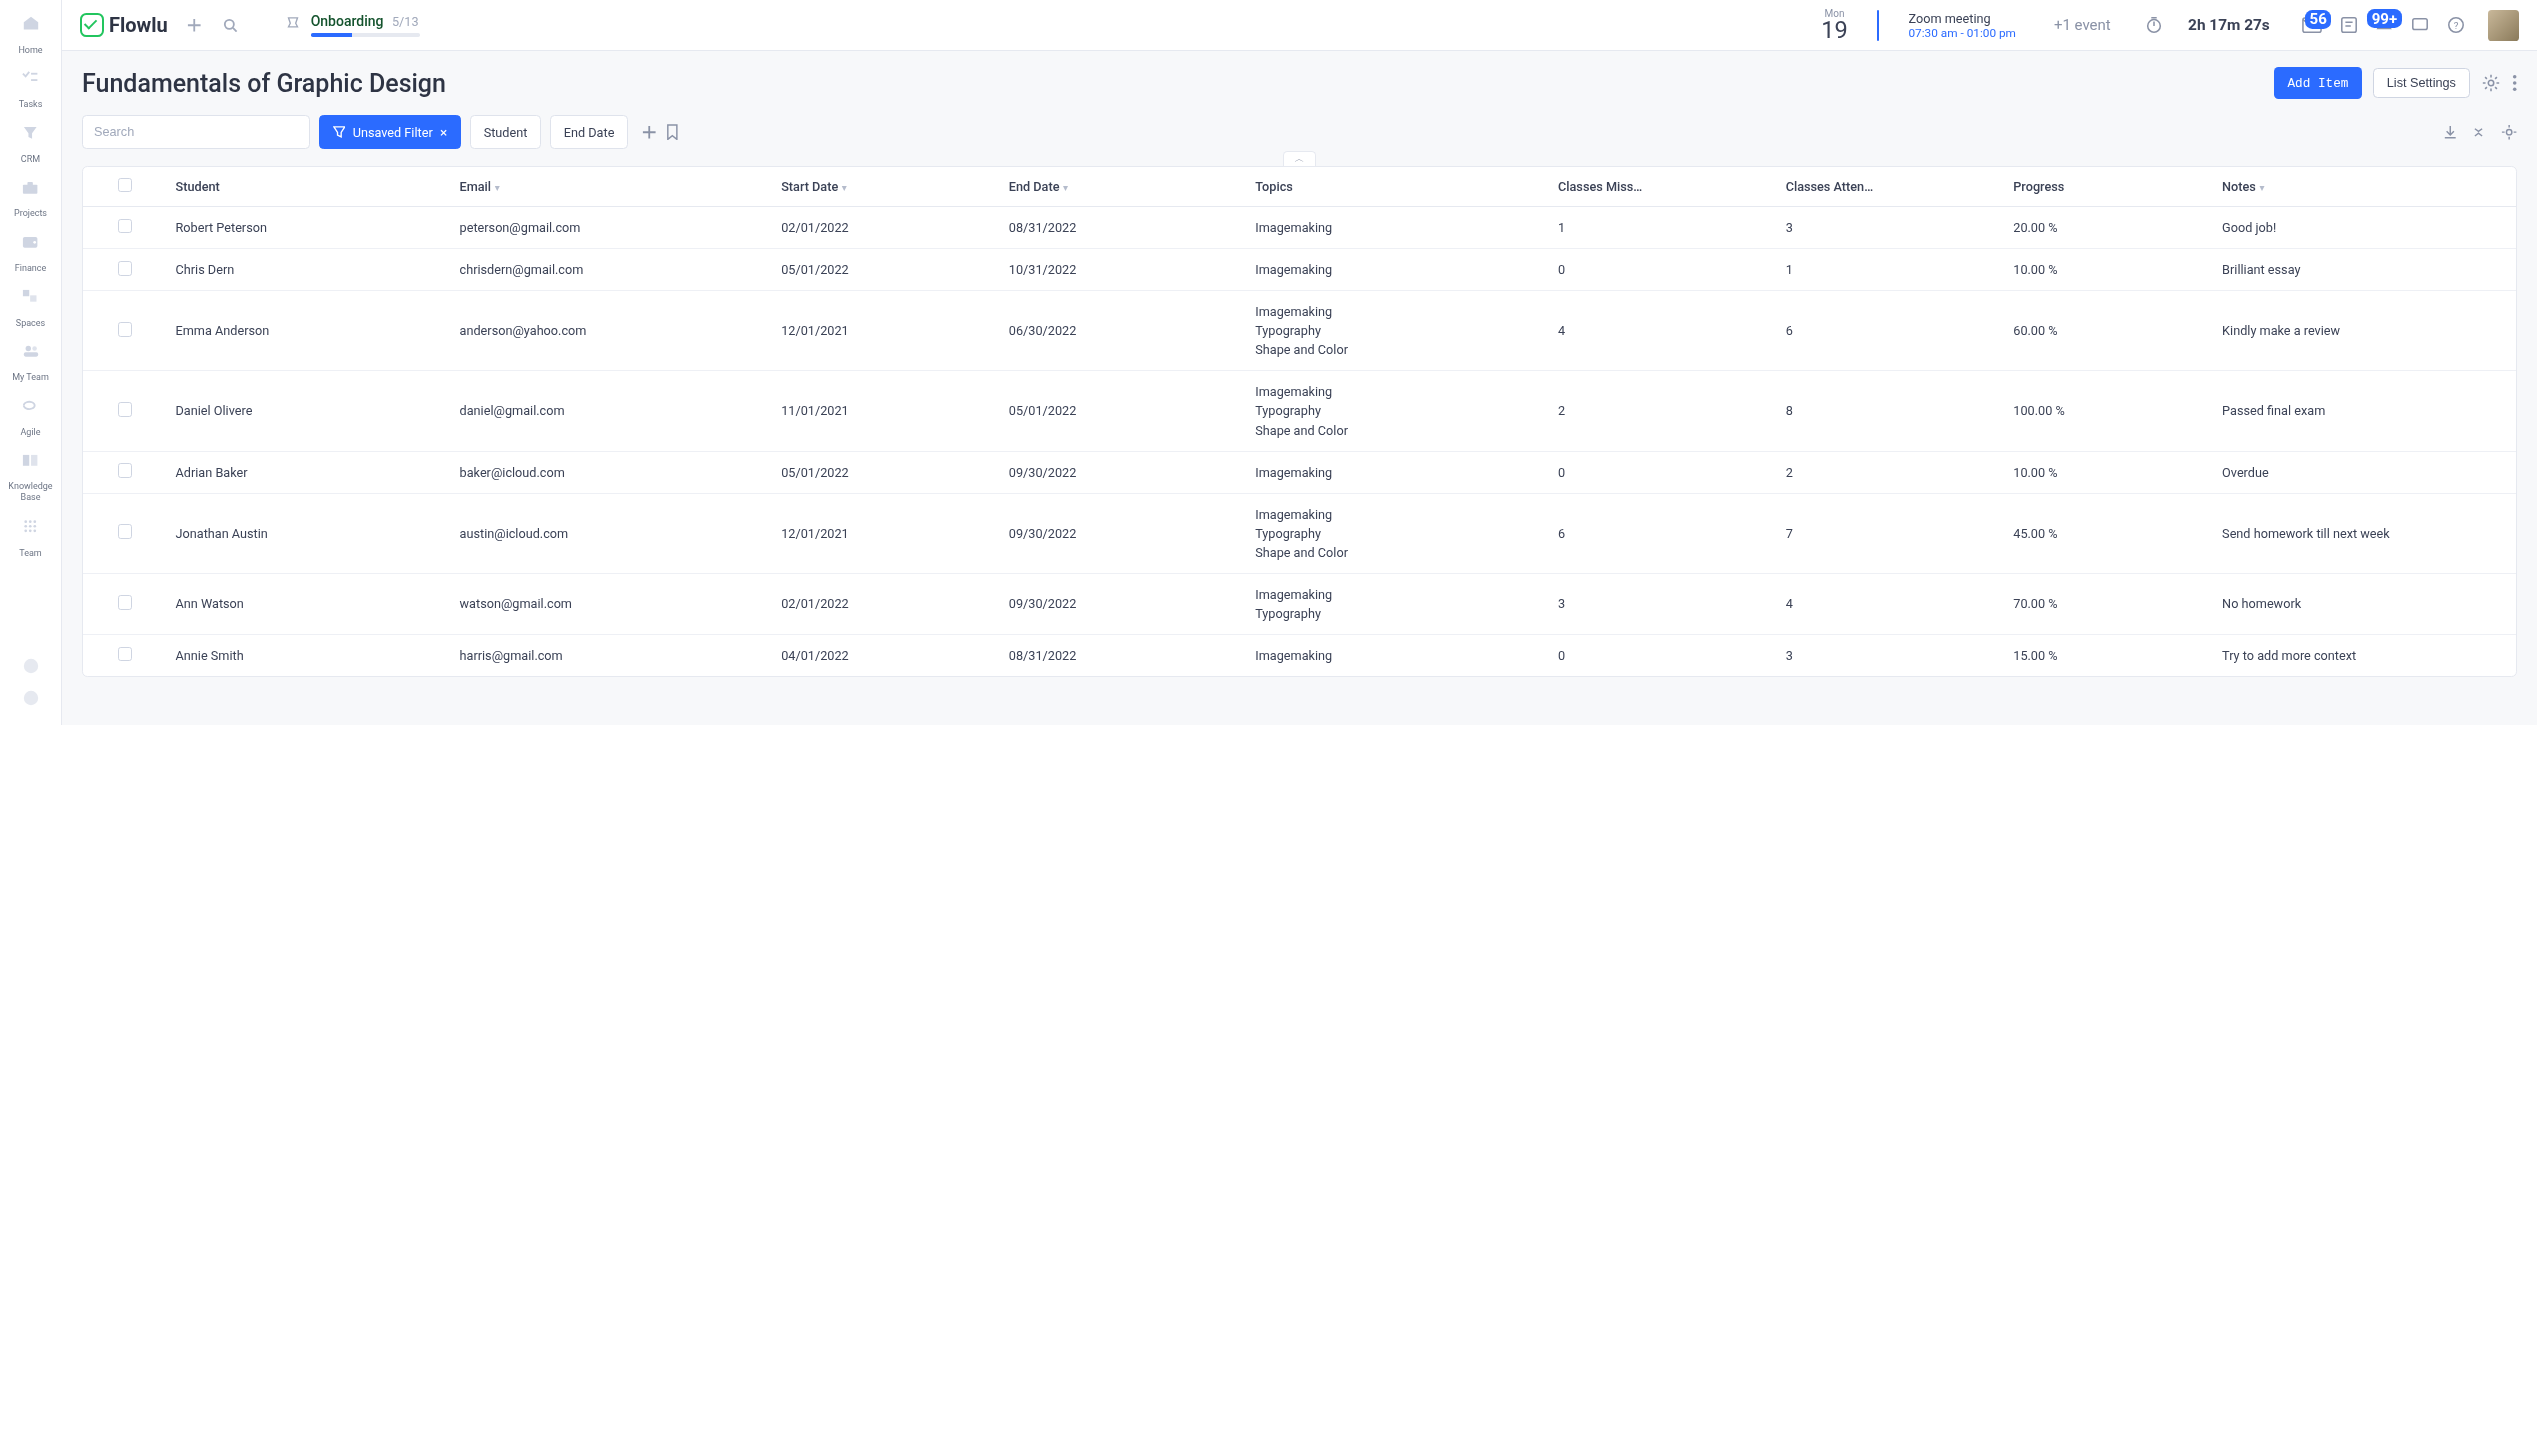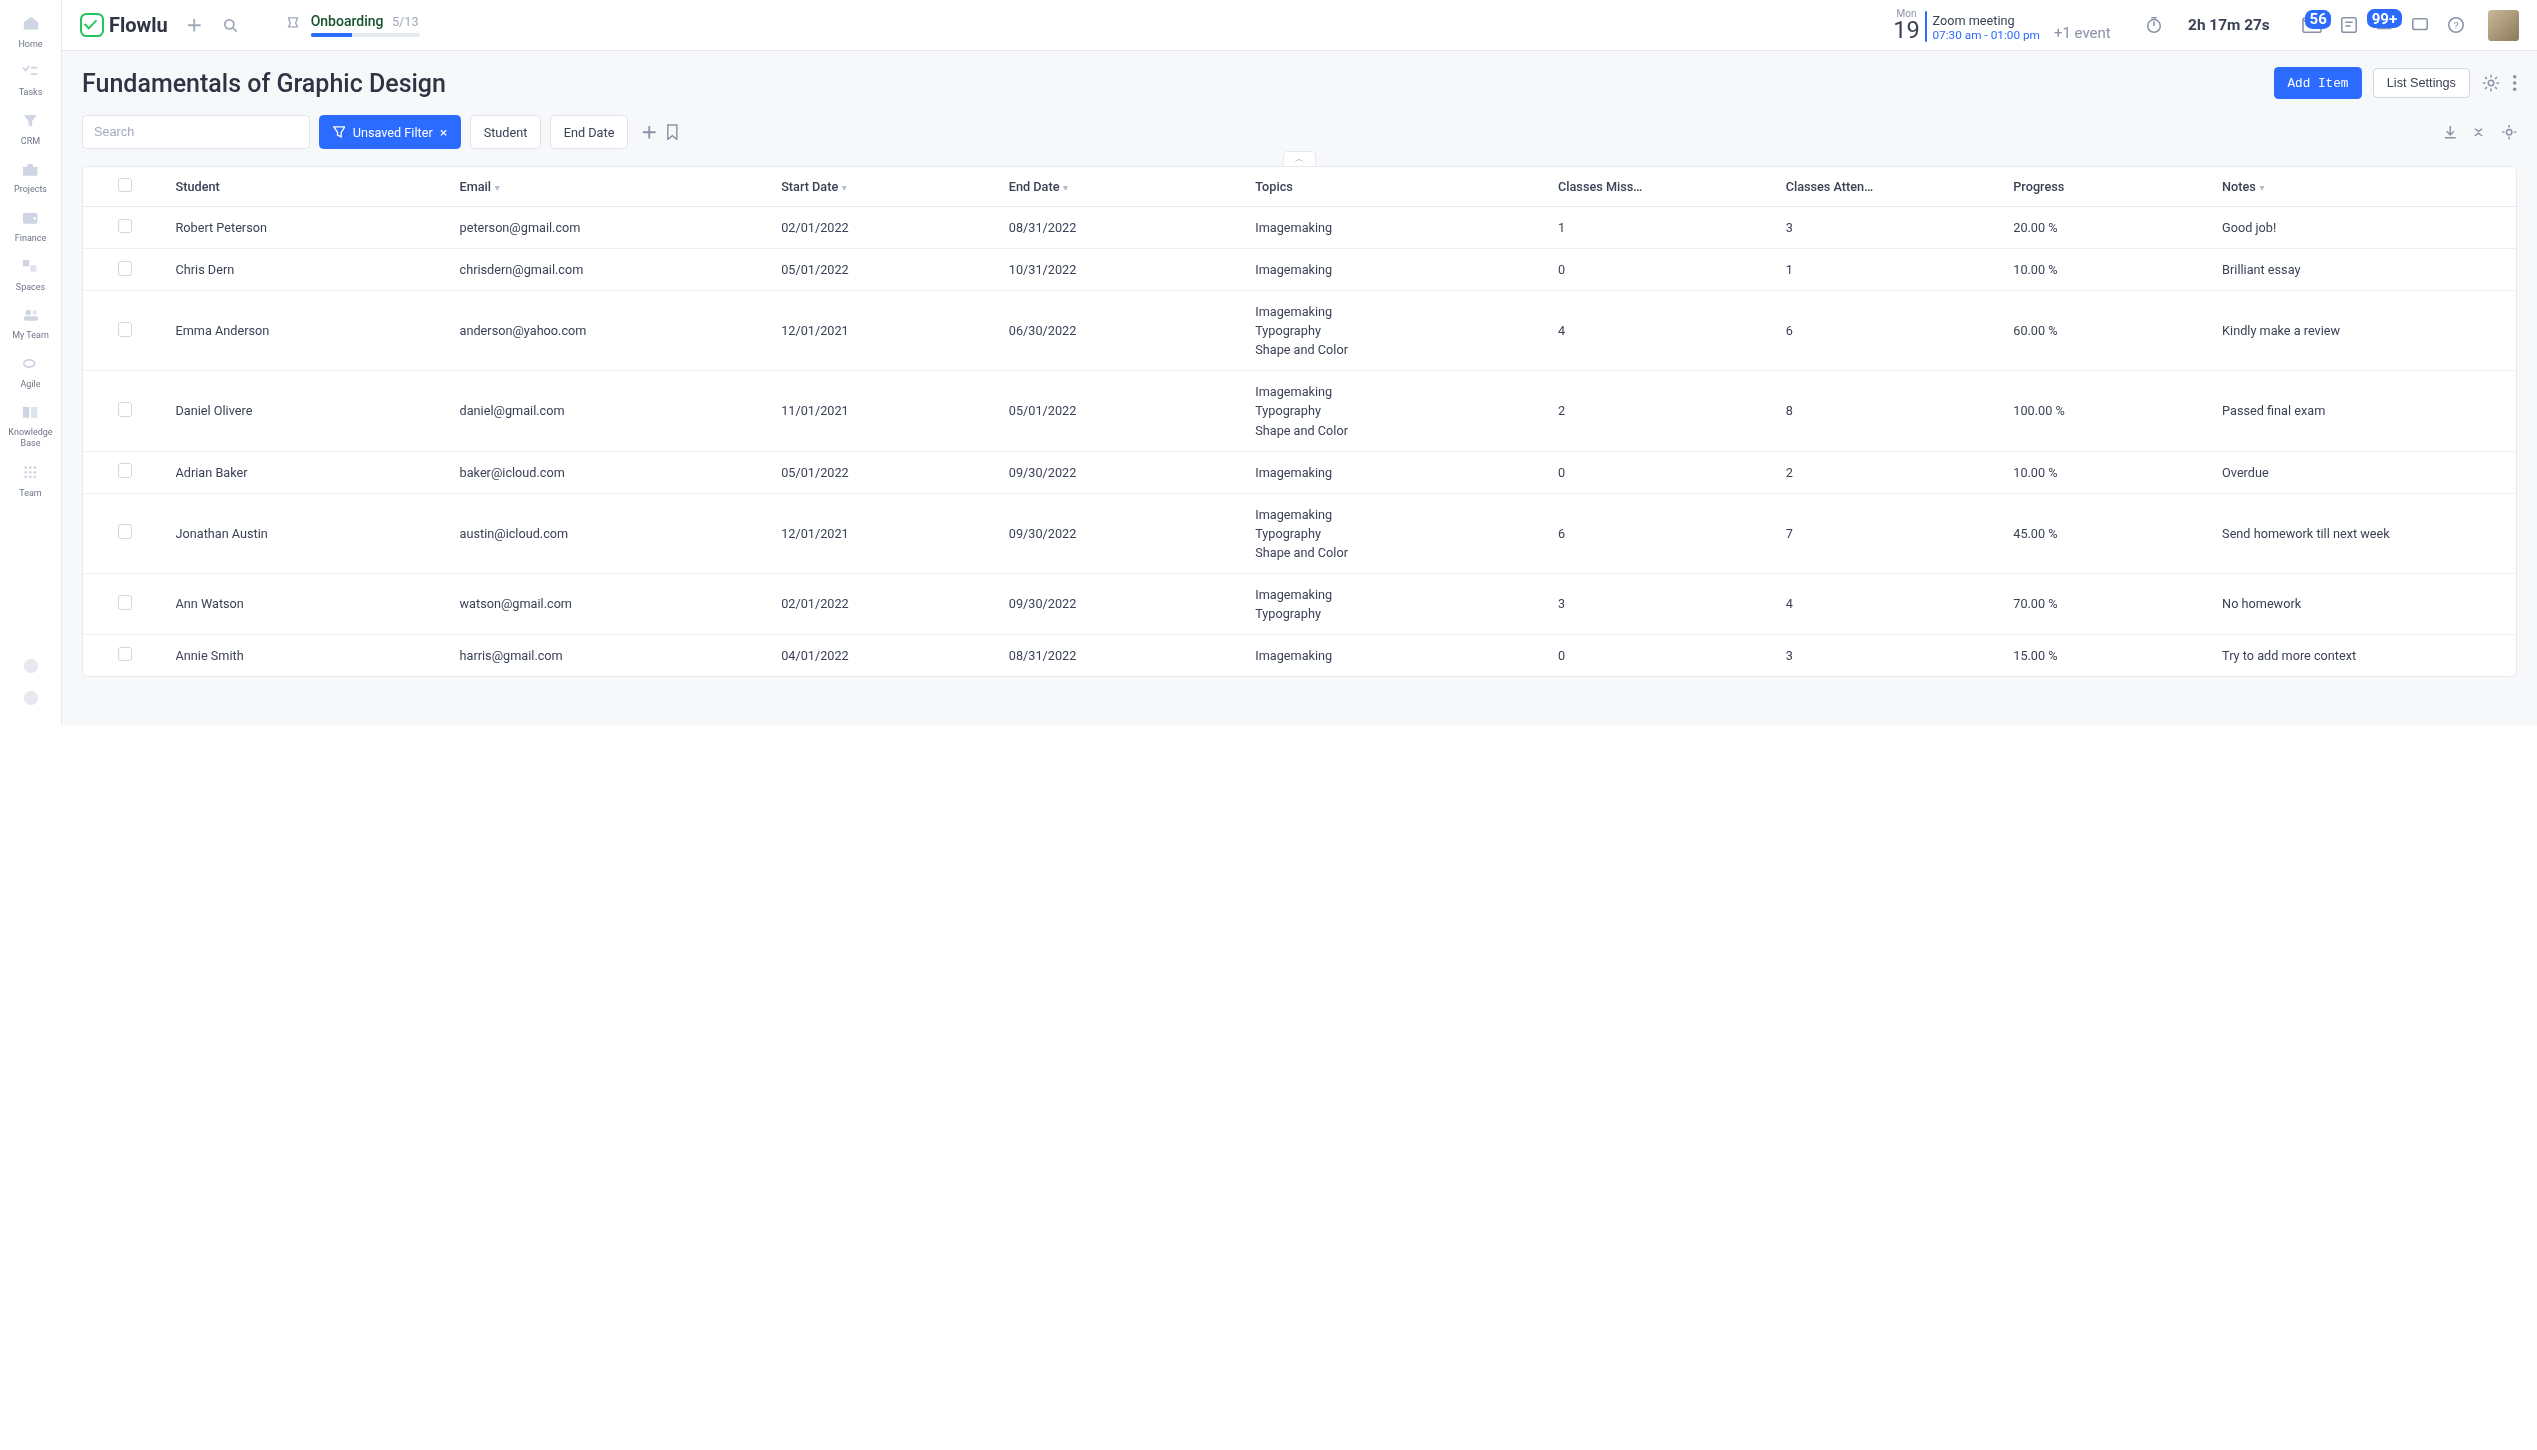--- a/index.html
+++ b/index.html
@@ -1,36 +1,36 @@
 <!DOCTYPE html>
 <html style="font-size:14.5px"><head>
 <meta charset="utf-8">
 <style>
 * { margin:0; padding:0; box-sizing:border-box; }
 body { font-family:-apple-system,BlinkMacSystemFont,"Segoe UI",Roboto,sans-serif; background:#fff; color:#3b4256; font-size:12.7px; }
 .app { display:flex; height:725px; }
 .sidebar { width:62px; border-right:0.9px solid #e6e9f0; display:flex; flex-direction:column; align-items:center; padding-top:7.3px; }
 .sidebar-item { display:flex; flex-direction:column; align-items:center; padding:7.3px 0; cursor:pointer; width:100%; color:#a1a9bb; }
 .sidebar-item .icon-box { width:22px; height:18px; display:flex; align-items:center; justify-content:center; }
-.sidebar-item .lbl { font-size:9px; margin-top:6px; color:#6d7585; }
+.sidebar-item .lbl { font-size:9px; margin-top:12px; color:#6d7585; }
 .sidebar-bottom { margin-top:auto; margin-bottom:18px; display:flex; flex-direction:column; gap:14.5px; align-items:center; }
 .main { flex:1; display:flex; flex-direction:column; overflow:hidden; }
 .topbar { height:51px; border-bottom:0.9px solid #e6e9f0; display:flex; align-items:center; padding:0 18px; gap:16.3px; }
 .logo { display:flex; align-items:center; gap:5.4px; font-weight:700; font-size:20px; color:#2e3444; }
 .logo .mark { width:23.6px; height:23.6px; border:2.7px solid #22c55e; border-radius:6.3px; position:relative; }
 .logo .mark::after { content:""; position:absolute; left:4.5px; top:1.8px; width:5.4px; height:10px; border-right:2.7px solid #22c55e; border-bottom:2.7px solid #22c55e; transform:rotate(45deg); }
 .topbar .icon-btn { color:#a1a9bb; cursor:pointer; display:flex; align-items:center; justify-content:center; width:20px; height:20px; }
 .onboarding { display:flex; align-items:center; gap:9px; }
 .onboarding .pin { color:#a1a9bb; }
 .onboarding .txt { display:flex; flex-direction:column; }
 .onboarding .title { font-size:14px; color:#14532d; font-weight:500; }
 .onboarding .count { color:#a1a9bb; margin-left:5.4px; }
 .progress-track { margin-top:3.6px; width:109px; height:3.6px; background:#e6e9f0; border-radius:1.8px; overflow:hidden; }
 .progress-fill { height:100%; background:#2b6bff; width:38%; }
-.date-block { display:flex; align-items:flex-end; gap:5px; margin-left:auto; }
+.date-block { display:flex; align-items:center; gap:29px; margin-left:auto; }
 .date-block .day { text-align:center; }
 .date-block .dow { font-size:10px; color:#8a92a6; }
 .date-block .num { font-size:23.6px; color:#3b4256; line-height:1; }
 .vrule { width:2.7px; height:31px; background:#2b6bff; border-radius:1.8px; }
 .event-block .title { font-size:12.7px; color:#3b4256; }
 .event-block .time { font-size:11.8px; color:#2b6bff; }
 .more-events { font-size:15px; color:#8a92a6; margin-left:9px; }
 .timer { display:flex; align-items:center; gap:25px; font-size:15.4px; font-weight:700; color:#3b4256; margin-left:18px; }
 .topbar-icons { display:flex; align-items:center; gap:18px; margin-left:16.3px; }
 .badge-wrap { position:relative; }

